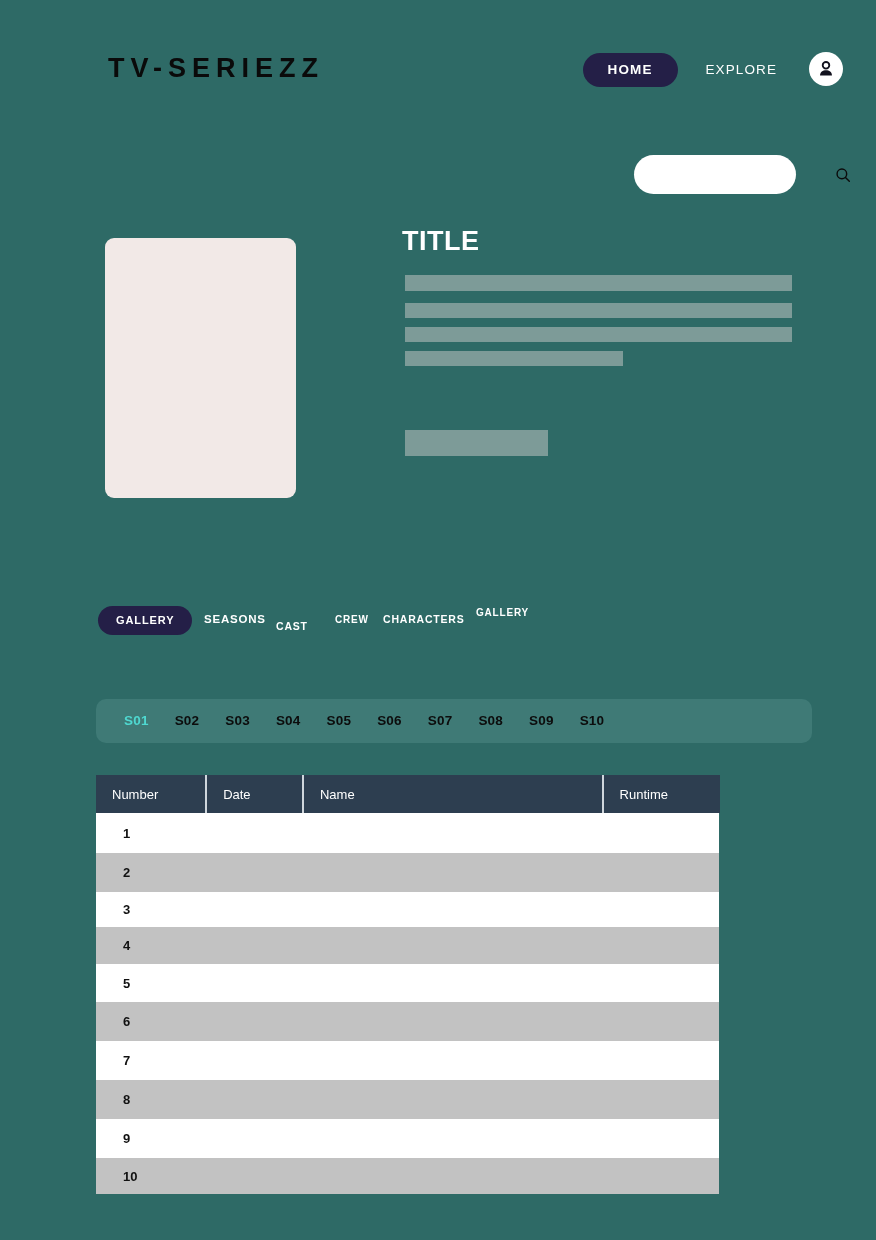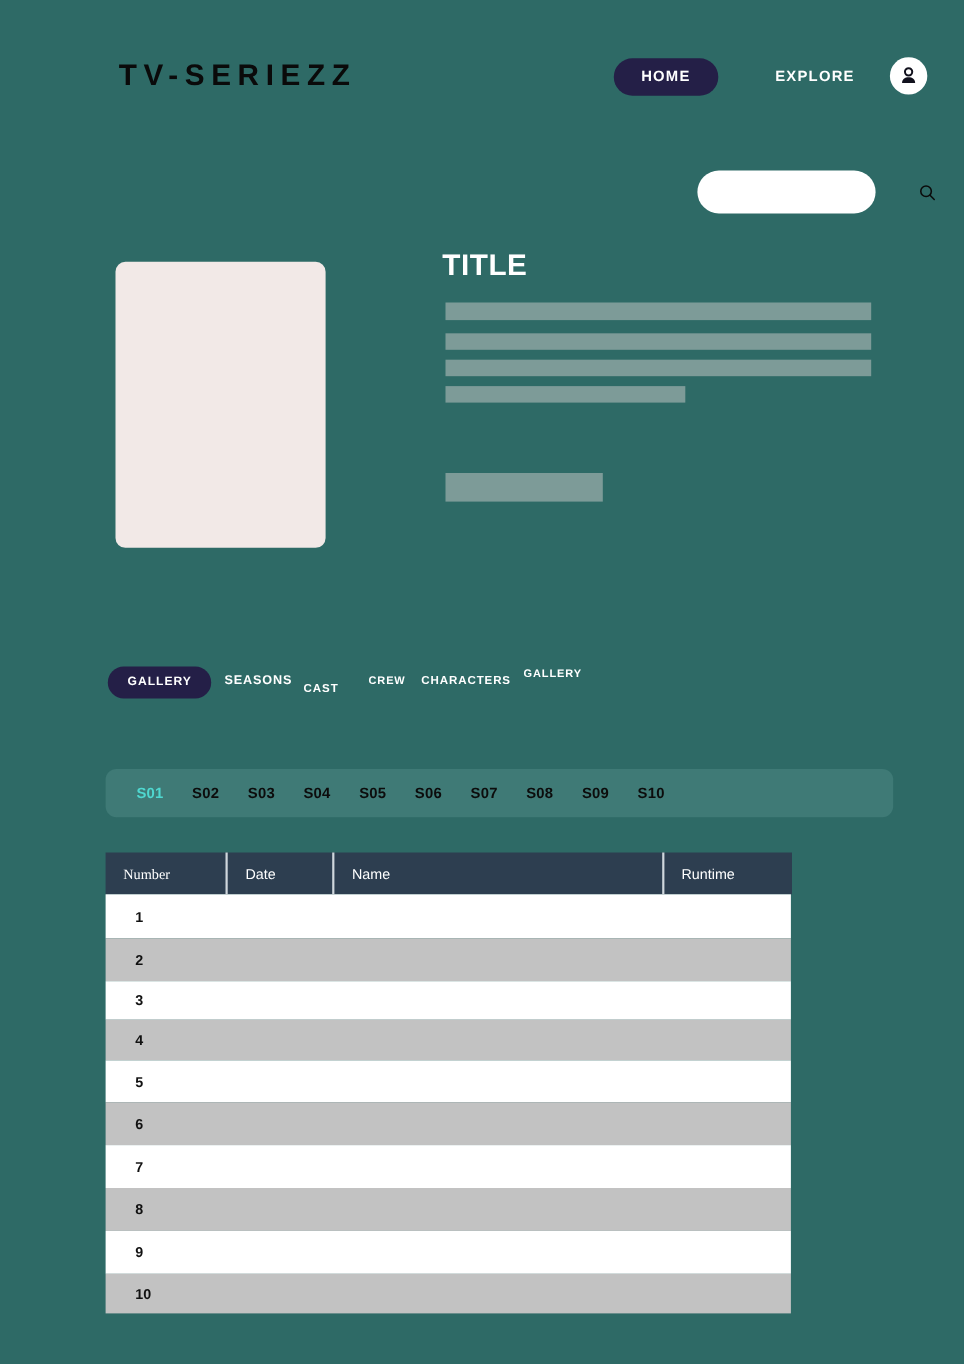--- a/index.html
+++ b/index.html
@@ -22,22 +22,22 @@
     letter-spacing: 6px; line-height: 1;
   }
   .nav { position: absolute; right: 33px; top: 53px; display: flex; align-items: center; gap: 0; }
   .nav-pill {
     background: #241f47; color: #ffffff;
     font-size: 13.5px; font-weight: 700; letter-spacing: 1.1px;
     padding: 10px 25px; border-radius: 20px;
     border: none; cursor: pointer; line-height: 1;
   }
   .nav-link {
-    color: #ffffff; font-size: 13.5px; font-weight: 700; letter-spacing: 1.1px;
-    margin-left: 52px; cursor: pointer; text-decoration: none; line-height: 1;
+    color: #ffffff; font-size: 13.5px; font-weight: 400; letter-spacing: 1.1px;
+    margin-left: 28px; cursor: pointer; text-decoration: none; line-height: 1;
   }
   .avatar {
     width: 34px; height: 34px; border-radius: 50%;
     background: #ffffff; margin-left: 32px;
     display: flex; align-items: center; justify-content: center; cursor: pointer;
     margin-top: -2px;
   }
 
   
   .search-wrap {
@@ -107,21 +107,21 @@
   .table { position: absolute; left: 96px; top: 775px; width: 680px; }
   .thead {
     display: flex; width: 624px; height: 38px;
     background: #2d3e50; color: #ffffff;
   }
   .th {
     display: flex; align-items: center; padding-left: 16px;
     font-size: 13px; font-weight: 400; line-height: 1;
     border-left: 2px solid #cfd6dc;
   }
-  .th:first-child { border-left: none; font-family: Liberation Serif, serif; }
+  .th:first-child { border-left: none; }
   .th-number  { width: 79px; }
   .th-date    { width: 102px; margin-left: 34px; }
   .th-name    { width: 318px; }
   .th-runtime { width: 125px; }
 
   .tbody { width: 623px; }
   .trow {
     display: flex; align-items: center;
     padding-left: 27px; font-size: 13px; font-weight: 700; color: #111111;
   }

